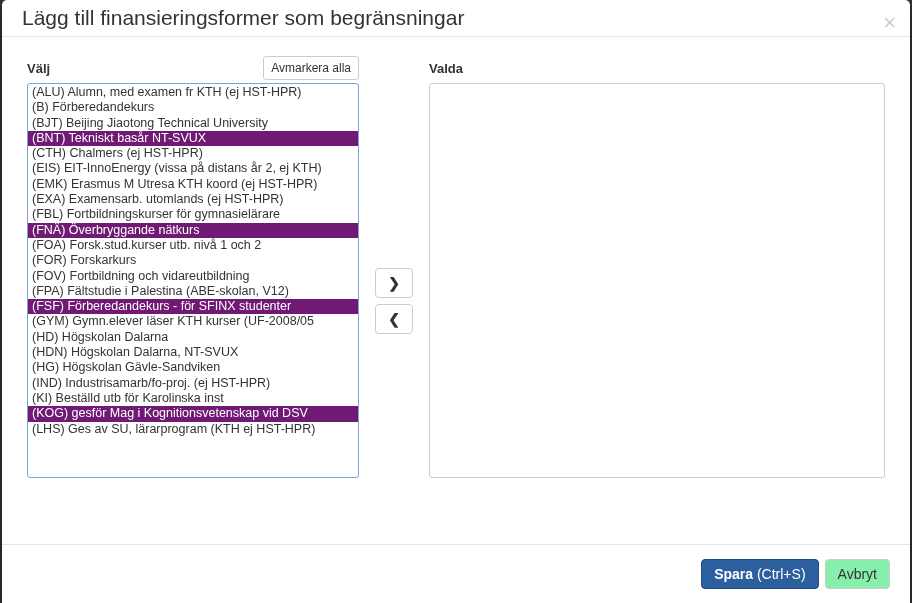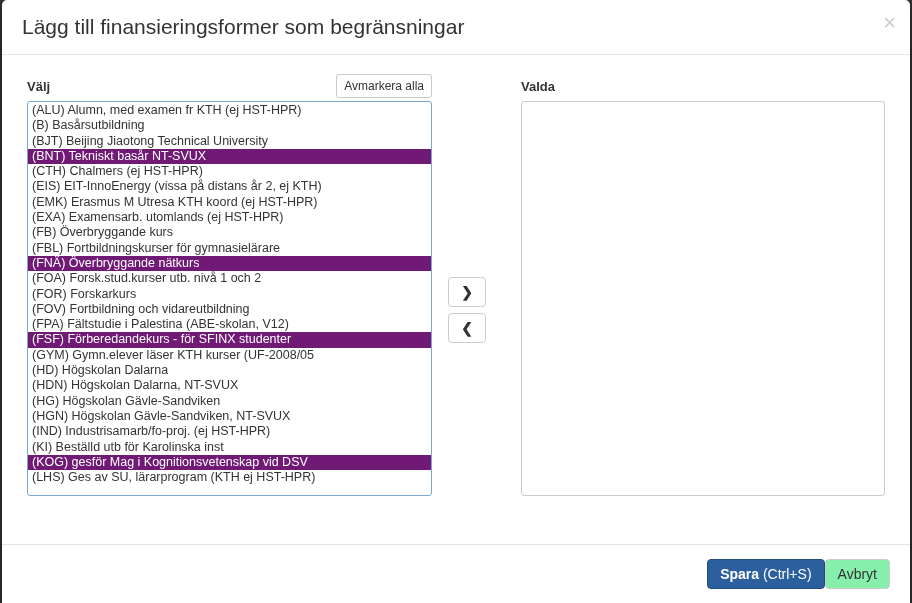--- a/index.html
+++ b/index.html
@@ -1,35 +1,35 @@
 <!DOCTYPE html>
 <html><head>
   <meta charset="utf-8">
   <style>
     * { box-sizing: border-box; margin: 0; padding: 0; }
     body { font-family: Arial, Helvetica, sans-serif; font-size: 13px; background: #2a2a2a; color: #333; }
     .modal-backdrop { width: 912px; height: 603px; position: relative; background: #333; overflow: hidden; }
     .modal { position: absolute; top: 0; left: 2px; right: 2px; bottom: 0; background: #fff; border-radius: 5px 5px 0 0; box-shadow: 0 5px 15px rgba(0,0,0,.5); display: flex; flex-direction: column; }
-    .modal-header { padding: 15px 20px; border-bottom: 1px solid #e5e5e5; position: relative; }
+    .modal-header { padding: 6px 20px; border-bottom: 1px solid #e5e5e5; position: relative; }
     .modal-title { font-size: 21px; font-weight: 400; color: #333; }
     .close { position: absolute; top: 10px; right: 14px; font-size: 22px; color: #ccc; background: none; border: none; cursor: pointer; }
     .modal-body { flex: 1; padding: 20px 25px 0 25px; display: flex; gap: 10px; overflow: hidden; }
     .column { display: flex; flex-direction: column; }
-    .col-left { width: 405px; }
+    .col-left { width: 332px; }
     .col-mid { width: 50px; align-items: center; justify-content: center; gap: 6px; }
-    .col-right { flex: 1; margin-left: 19px; }
+    .col-right { flex: 1; }
     .col-header { display: flex; justify-content: space-between; align-items: center; margin-bottom: 4px; height: 22px; }
     .col-label { font-weight: 700; font-size: 13px; color: #333; }
     .btn-small { font-size: 12px; padding: 4px 7px; background: #fff; border: 1px solid #ccc; border-radius: 3px; cursor: pointer; color: #333; }
     .listbox { border: 1px solid #7aa7d6; border-radius: 3px; height: 395px; overflow-y: scroll; background: #fff; padding: 1px 0; }
     .listbox.right { border: 1px solid #ccc; }
     .list-item { padding: 0 4px; font-size: 12.5px; line-height: 15.3px; cursor: pointer; white-space: nowrap; overflow: hidden; text-overflow: ellipsis; color: #333; }
     .list-item.selected { background: #701a75; color: #fff; }
     .move-btn { width: 38px; height: 30px; background: #fff; border: 1px solid #ccc; border-radius: 4px; cursor: pointer; display: flex; align-items: center; justify-content: center; font-size: 14px; font-weight: bold; color: #333; }
-    .modal-footer { padding: 14px 20px; border-top: 1px solid #e5e5e5; display: flex; justify-content: flex-end; }
+    .modal-footer { padding: 14px 20px; border-top: 1px solid #e5e5e5; display: flex; justify-content: flex-end; gap: 6px; }
     .btn { padding: 6px 12px; font-size: 14px; border-radius: 4px; cursor: pointer; border: 1px solid transparent; }
     .btn-primary { background: #2b5f9e; color: #fff; border-color: #224a7d; }
     .btn-primary .shortcut { font-weight: 400; }
     .btn-default { background: #86efac; color: #333; border: 1px solid #ccc; }
     
     .listbox::-webkit-scrollbar { width: 16px; }
     .listbox::-webkit-scrollbar-track { background: #f0f0f0; }
     .listbox::-webkit-scrollbar-thumb { background: #c0c0c0; border: 2px solid #f0f0f0; border-radius: 2px; }
   </style>
 </head>
@@ -42,40 +42,38 @@
       <button class="close">×</button>
     </div>
     <div class="modal-body">
       <div class="column col-left">
         <div class="col-header">
           <span class="col-label">Välj</span>
           <button class="btn-small">Avmarkera alla</button>
         </div>
         <div class="listbox" id="left-list">
             <div class="list-item">(ALU) Alumn, med examen fr KTH (ej HST-HPR)</div>
-            <div class="list-item">(B) Basårsutbildning</div>
+            <div class="list-item">(B) Förberedandekurs</div>
             <div class="list-item">(BJT) Beijing Jiaotong Technical University</div>
             <div class="list-item selected">(BNT) Tekniskt basår NT-SVUX</div>
             <div class="list-item">(CTH) Chalmers (ej HST-HPR)</div>
             <div class="list-item">(EIS) EIT-InnoEnergy (vissa på distans år 2, ej KTH)</div>
             <div class="list-item">(EMK) Erasmus M Utresa KTH koord (ej HST-HPR)</div>
             <div class="list-item">(EXA) Examensarb. utomlands (ej HST-HPR)</div>
-            <div class="list-item">(FB) Överbryggande kurs</div>
             <div class="list-item">(FBL) Fortbildningskurser för gymnasielärare</div>
             <div class="list-item selected">(FNÄ) Överbryggande nätkurs</div>
             <div class="list-item">(FOA) Forsk.stud.kurser utb. nivå 1 och 2</div>
             <div class="list-item">(FOR) Forskarkurs</div>
             <div class="list-item">(FOV) Fortbildning och vidareutbildning</div>
             <div class="list-item">(FPA) Fältstudie i Palestina (ABE-skolan, V12)</div>
             <div class="list-item selected">(FSF) Förberedandekurs - för SFINX studenter</div>
             <div class="list-item">(GYM) Gymn.elever läser KTH kurser (UF-2008/05</div>
             <div class="list-item">(HD) Högskolan Dalarna</div>
             <div class="list-item">(HDN) Högskolan Dalarna, NT-SVUX</div>
             <div class="list-item">(HG) Högskolan Gävle-Sandviken</div>
-            <div class="list-item">(HGN) Högskolan Gävle-Sandviken, NT-SVUX</div>
             <div class="list-item">(IND) Industrisamarb/fo-proj. (ej HST-HPR)</div>
             <div class="list-item">(KI) Beställd utb för Karolinska inst</div>
             <div class="list-item selected">(KOG) gesför Mag i Kognitionsvetenskap vid DSV</div>
             <div class="list-item">(LHS) Ges av SU, lärarprogram (KTH ej HST-HPR)</div>
           </div>
       </div>
       <div class="column col-mid">
         <button class="move-btn">
           <span>❯</span>
         </button>

